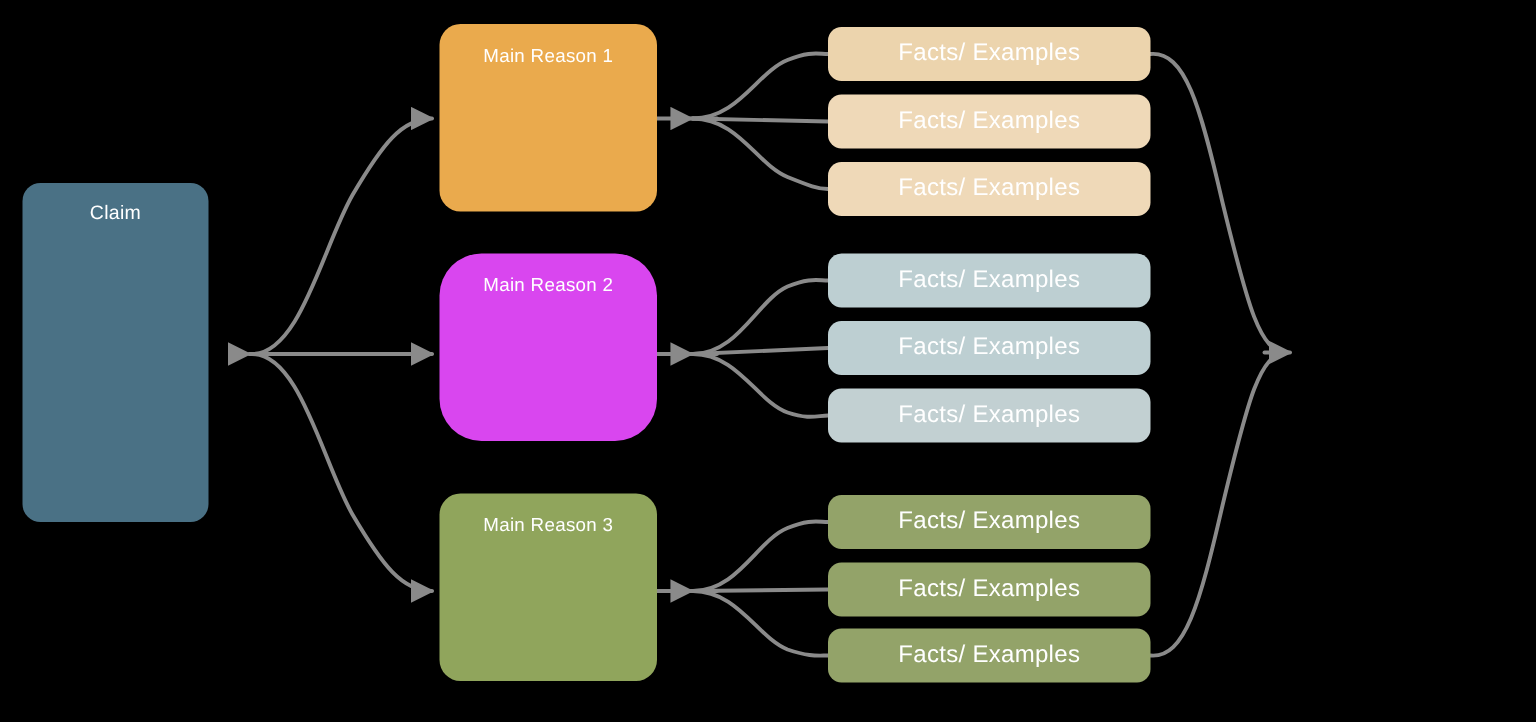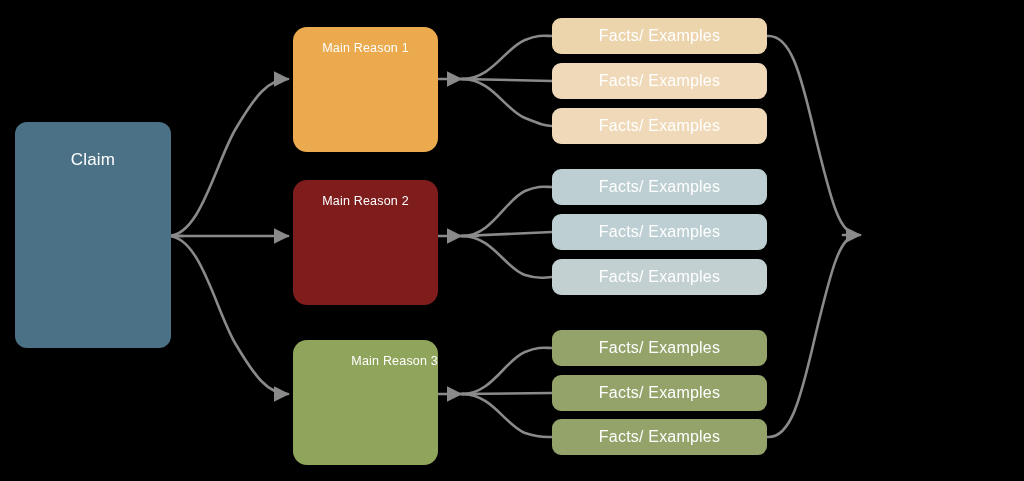--- a/index.html
+++ b/index.html
@@ -37,48 +37,47 @@
     letter-spacing: 0.2px;
     user-select: none;
   }
   .node-label {
     display: block;
     width: 100%;
     line-height: 1.2;
   }
   
   .panel {
-    width: 156px;
+    width: 124px;
     height: 226px;
-    padding-top: 28px;
-    font-size: 17px;
+    padding-top: 12px;
+    font-size: 13px;
   }
   .panel.claim {
     left: 15px;
     top: 122px;
     background: #4a7185;
   }
   .panel.conclusion {
     left: 862px;
     top: 122px;
     background: #6d8d9c;
   }
   
   .reason {
     left: 293px;
     width: 145px;
     height: 125px;
     padding-top: 14px;
     font-size: 12.5px;
     border-radius: 14px;
-    margin-top: 11px;
   }
   .reason.r1 { top: 16px;  background: #eaaa4d; }
-  .reason.r2 { top: 169px; background: #7f1d1d; }
-  .reason.r3 { top: 329px; background: #90a55c; text-align: right; }
+  .reason.r2 { top: 169px; background: #d946ef; border-radius: 28px; }
+  .reason.r3 { top: 329px; background: #90a55c; }
 
   
   .fact {
     left: 552px;
     width: 215px;
     height: 36px;
     align-items: center;
     padding-top: 0;
     font-size: 16px;
     border-radius: 9px;

